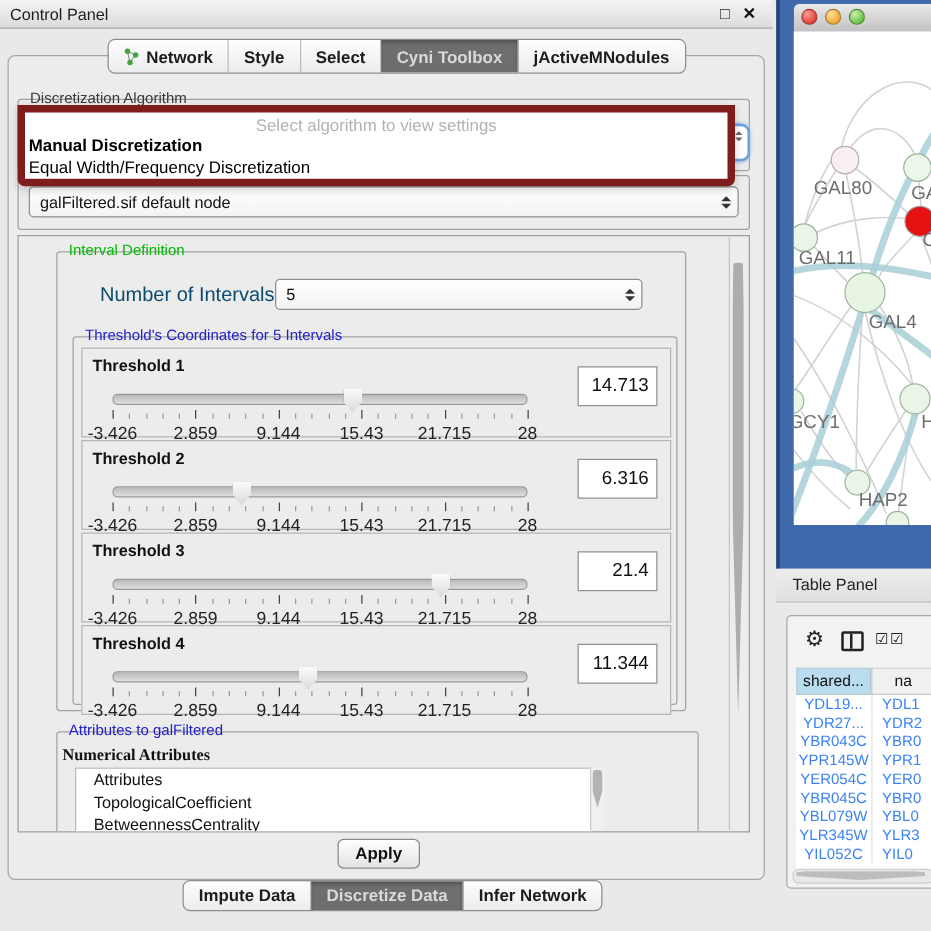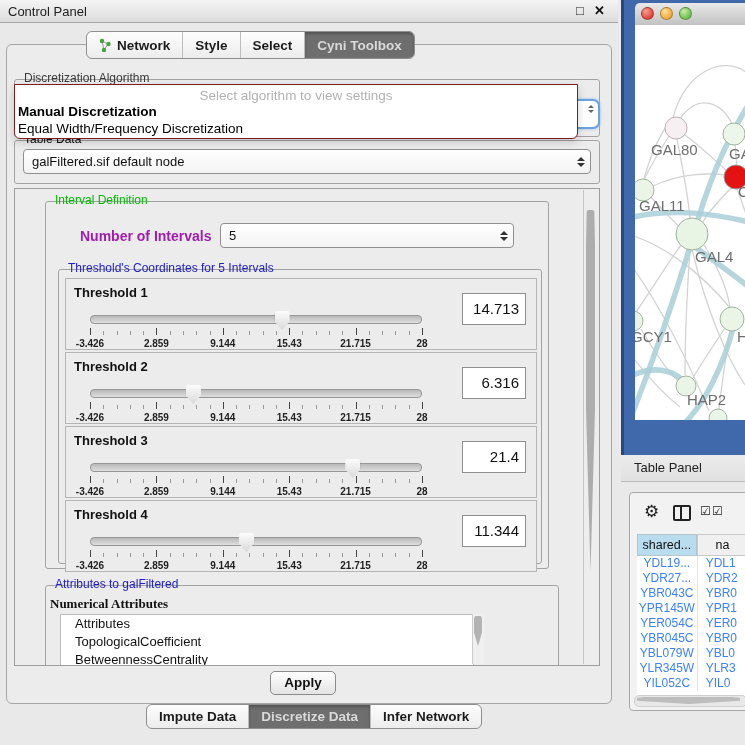--- a/index.html
+++ b/index.html
@@ -23,46 +23,46 @@
   .gtitle.green{color:#00bb00;}
   .gtitle.blue{color:#2020cc;}
   .gtitle.dark{color:#3a3a3a;}
   
   .combo{position:absolute;background:linear-gradient(#ffffff,#f3f3f3);border:1px solid #8f8f8f;border-radius:4px;font-size:13px;color:#111;display:flex;align-items:center;padding:0 8px;box-sizing:border-box;}
   .combo .spin{position:absolute;right:5px;top:0;bottom:0;display:flex;flex-direction:column;justify-content:center;gap:2px;}
   .combo .spin i{display:block;width:0;height:0;border-left:4px solid transparent;border-right:4px solid transparent;}
   .combo .spin i.up{border-bottom:4px solid #333;}
   .combo .spin i.dn{border-top:4px solid #333;}
   
-  .popup{position:absolute;left:14px;top:84px;width:562px;height:53px;background:#ffffff;border:1px solid #7f1d1d;border-radius:0 0 6px 6px;box-shadow:0 3px 8px rgba(0,0,0,.18);z-index:20;}
+  .popup{position:absolute;left:14px;top:84px;width:562px;height:53px;background:#ffffff;border:6px solid #7f1d1d;border-radius:0 0 6px 6px;box-shadow:0 3px 8px rgba(0,0,0,.18);z-index:20;}
   .popup .ph{position:absolute;left:0;right:0;top:3px;text-align:center;font-size:13.5px;color:#b2b2b2;}
   .popup .op1{position:absolute;left:3px;top:19px;font-size:13.5px;font-weight:bold;color:#000;}
   .popup .op2{position:absolute;left:3px;top:36px;font-size:13.5px;color:#000;}
   .focus-combo{position:absolute;left:552px;top:99px;width:44px;height:26px;border:2px solid #6ca2dd;border-radius:7px;background:#fff;box-shadow:0 0 3px #8fb8e6;z-index:10;}
   .focus-combo .spin{position:absolute;right:4px;top:4px;display:flex;flex-direction:column;gap:2px;}
   .focus-combo .spin i{display:block;width:0;height:0;border-left:3px solid transparent;border-right:3px solid transparent;}
   .focus-combo .spin i.up{border-bottom:3px solid #666;}
   .focus-combo .spin i.dn{border-top:3px solid #666;}
   
   .settings{position:absolute;left:14px;top:188px;width:584px;height:476px;background:#ececec;border:1px solid #9e9e9e;overflow:hidden;}
   .vscroll{position:absolute;right:1px;top:1px;width:14px;height:474px;background:#ededed;border-left:1px solid #c4c4c4;}
   .vscroll .thumb{position:absolute;left:2px;width:9px;border-radius:5px;background:#adadad;}
-  .num-label{position:absolute;font-size:14px;font-weight:bold;color:#a21caf;}
+  .num-label{position:absolute;font-size:16px;font-weight:normal;color:#0c4a6e;}
   
   .tpanel{position:absolute;left:6px;width:470px;height:70px;background:#ececec;border:1px solid #b5b5b5;}
   .ttitle{position:absolute;left:8px;top:6px;font-size:13px;font-weight:bold;color:#111;}
   .slider{position:absolute;left:24px;top:32px;width:332px;height:34px;}
   .track{position:absolute;left:0;right:0;top:4px;height:7px;border-radius:4px;background:linear-gradient(#b9b9b9,#dedede);border:1px solid #979797;}
   .thumb{position:absolute;top:0;width:15px;height:19px;background:linear-gradient(#fcfcfc,#d9d9d9);clip-path:polygon(8% 0,92% 0,100% 10%,100% 55%,50% 100%,0 55%,0 10%);filter:drop-shadow(0 0 1px #777);}
   .ticks{position:absolute;left:0;right:0;top:17px;height:9px;}
   .ticks b{position:absolute;bottom:2px;width:1px;background:#777;}
   .ticks b.major{height:7px;background:#444;}
   .ticks b.minor{height:4px;background:#999;}
   .tlabels{position:absolute;left:0;right:0;top:27px;height:12px;}
-  .tlabels span{position:absolute;transform:translateX(-50%);font-size:10px;font-weight:bold;color:#222;white-space:nowrap;text-align:right;}
+  .tlabels span{position:absolute;transform:translateX(-50%);font-size:14px;font-weight:normal;color:#222;white-space:nowrap;text-align:right;}
   .tvalue{position:absolute;right:10px;top:14px;width:56px;height:30px;background:#fff;border:1px solid #8f8f8f;font-size:15px;color:#111;text-align:right;line-height:30px;padding-right:6px;}
   
   .attr-sub{position:absolute;font-size:13px;font-weight:bold;color:#111;}
   .attr-list{position:absolute;background:#fff;border:1px solid #bbb;overflow:hidden;}
   .attr-list .item{font-size:13px;color:#111;padding:1px 0 1px 14px;line-height:16px;}
   .list-scroll{position:absolute;width:11px;background:#f0f0f0;border-left:1px solid #ccc;}
   .list-scroll .thumb{position:absolute;left:1px;width:8px;border-radius:4px;background:#b3b3b3;}
   .apply-btn{position:absolute;left:270px;top:671px;width:64px;height:22px;background:linear-gradient(#fefefe,#e4e4e4);border:1px solid #8a8a8a;border-radius:5px;font-size:13.5px;font-weight:600;color:#111;text-align:center;line-height:21px;}
   .bottom-tabs{position:absolute;left:146px;top:704px;height:23px;display:flex;background:linear-gradient(#fdfdfd,#ececec);border:1px solid #8f8f8f;border-radius:6px;overflow:hidden;z-index:5;}
   
@@ -121,20 +121,23 @@
         <span>Network</span>
       </div>
       <div class="tab">
           <span>Style</span>
         </div>
       <div class="tab">
           <span>Select</span>
         </div>
       <div class="tab sel">
           <span>Cyni Toolbox</span>
+        </div>
+      <div class="tab">
+          <span>jActiveMNodules</span>
         </div>
     </div>
 
     <div class="group" style="left:14px;top:79px;width:584px;height:56px;">
       <span class="gtitle dark">Discretization Algorithm</span>
     </div>
 
     <div class="focus-combo">
         <span class="spin">
           <i class="up"></i>

